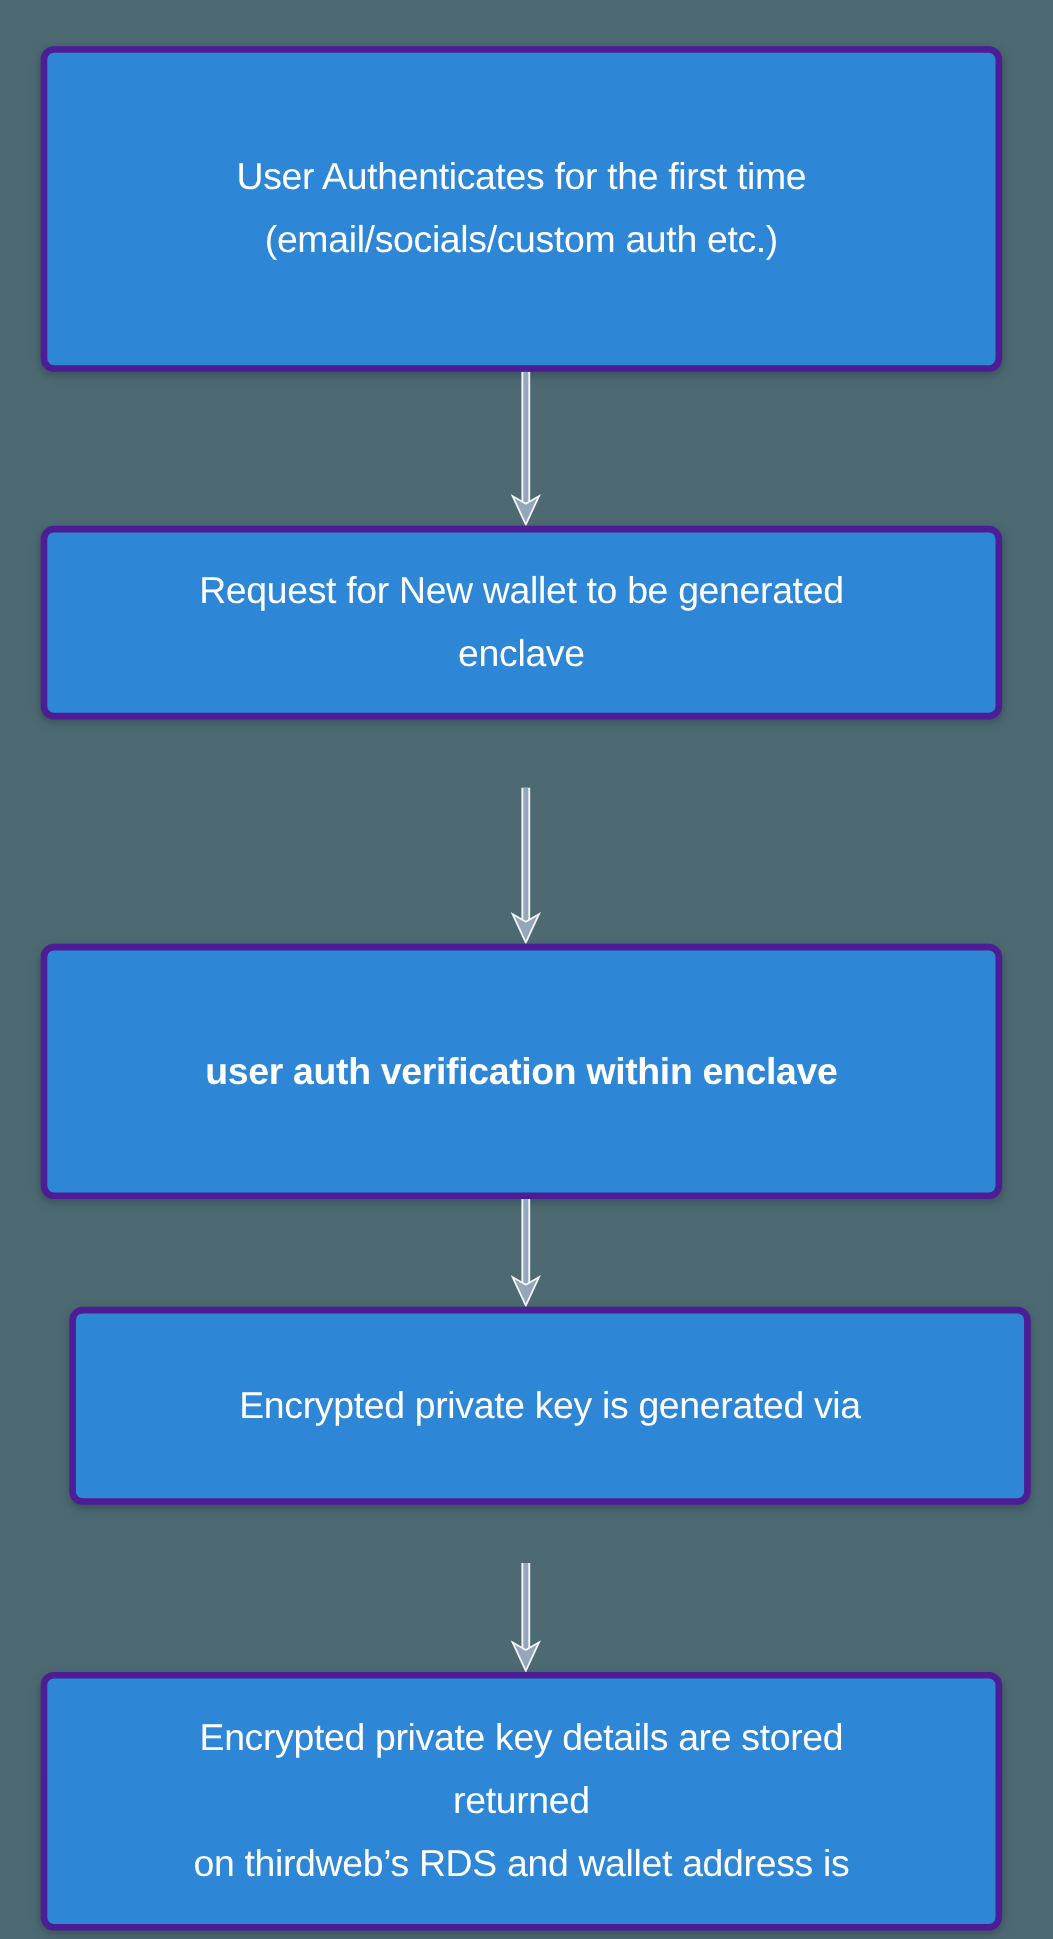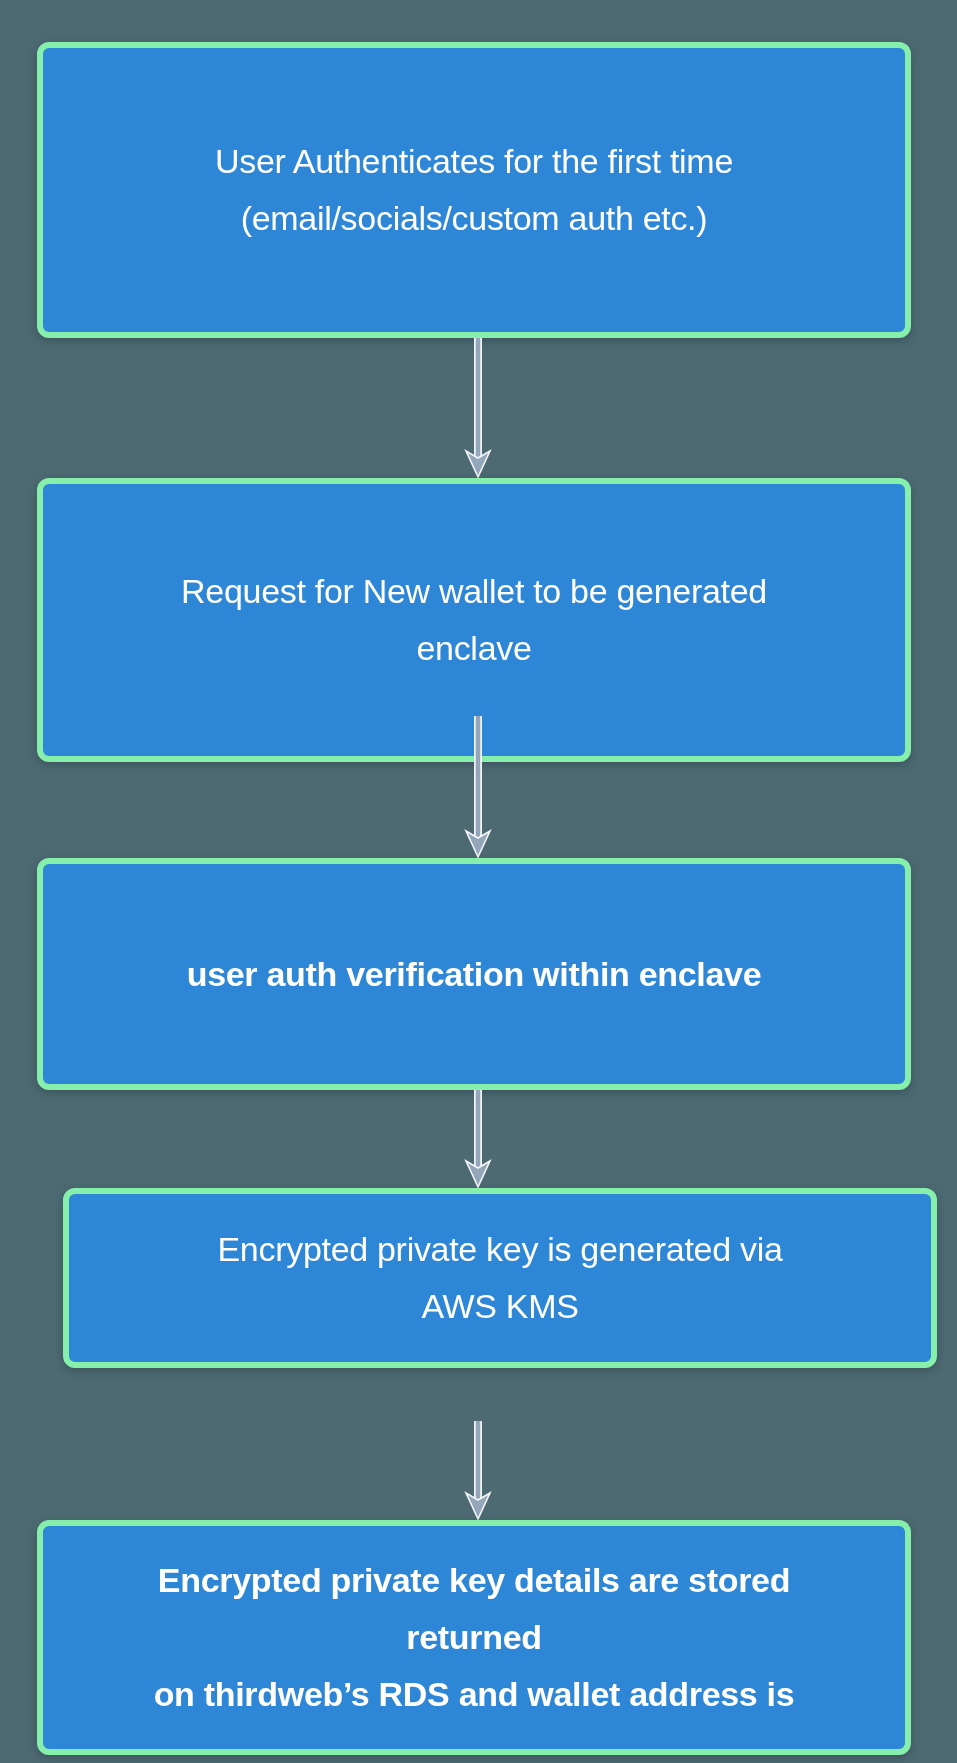--- a/index.html
+++ b/index.html
@@ -14,34 +14,34 @@
     background: #4D6A73;
     overflow: hidden;
     font-family: "Liberation Sans", sans-serif;
   }
   .flow-box {
     position: absolute;
     left: 37px;
     width: 874px;
     box-sizing: border-box;
     background: #2E86D6;
-    border: 6px solid #86efac;
+    border: 6px solid #4c1d95;
     border-radius: 12px;
     box-shadow: 0 3px 8px rgba(25, 40, 48, 0.35);
     display: flex;
     flex-direction: column;
     align-items: center;
     justify-content: center;
     padding: 10px 24px;
   }
   .box-1 { top: 42px;   height: 296px; }
-  .box-2 { top: 478px;  height: 284px; }
+  .box-2 { top: 478px;  height: 176px; }
   .box-3 { top: 858px;  height: 232px; font-weight: bold; }
   .box-4 { top: 1188px; height: 180px; margin-left: 26px; }
-  .box-5 { top: 1520px; height: 235px; font-weight: bold; }
+  .box-5 { top: 1520px; height: 235px; }
   .line {
     color: #FFFFFF;
     font-size: 34px;
     line-height: 57px;
     text-align: center;
     letter-spacing: -0.3px;
     white-space: nowrap;
   }
   .connector {
     position: absolute;
@@ -95,21 +95,20 @@
   <div class="connector conn-3">
     <svg width="32" height="98" viewBox="0 0 32 98">
       <line class="shaft-casing" x1="16" y1="0" x2="16" y2="77"></line>
       <line class="shaft" x1="16" y1="0" x2="16" y2="77"></line>
       <path class="head" d="M16 97 L4 71 L16 78 L28 71 Z"></path>
     </svg>
   </div>
 
   <div class="flow-box box-4">
     <div class="line">Encrypted private key is generated via</div>
-    <div class="line">AWS KMS</div>
   </div>
 
   <div class="connector conn-4">
     <svg width="32" height="99" viewBox="0 0 32 99">
       <line class="shaft-casing" x1="16" y1="0" x2="16" y2="78"></line>
       <line class="shaft" x1="16" y1="0" x2="16" y2="78"></line>
       <path class="head" d="M16 98 L4 72 L16 79 L28 72 Z"></path>
     </svg>
   </div>
 

